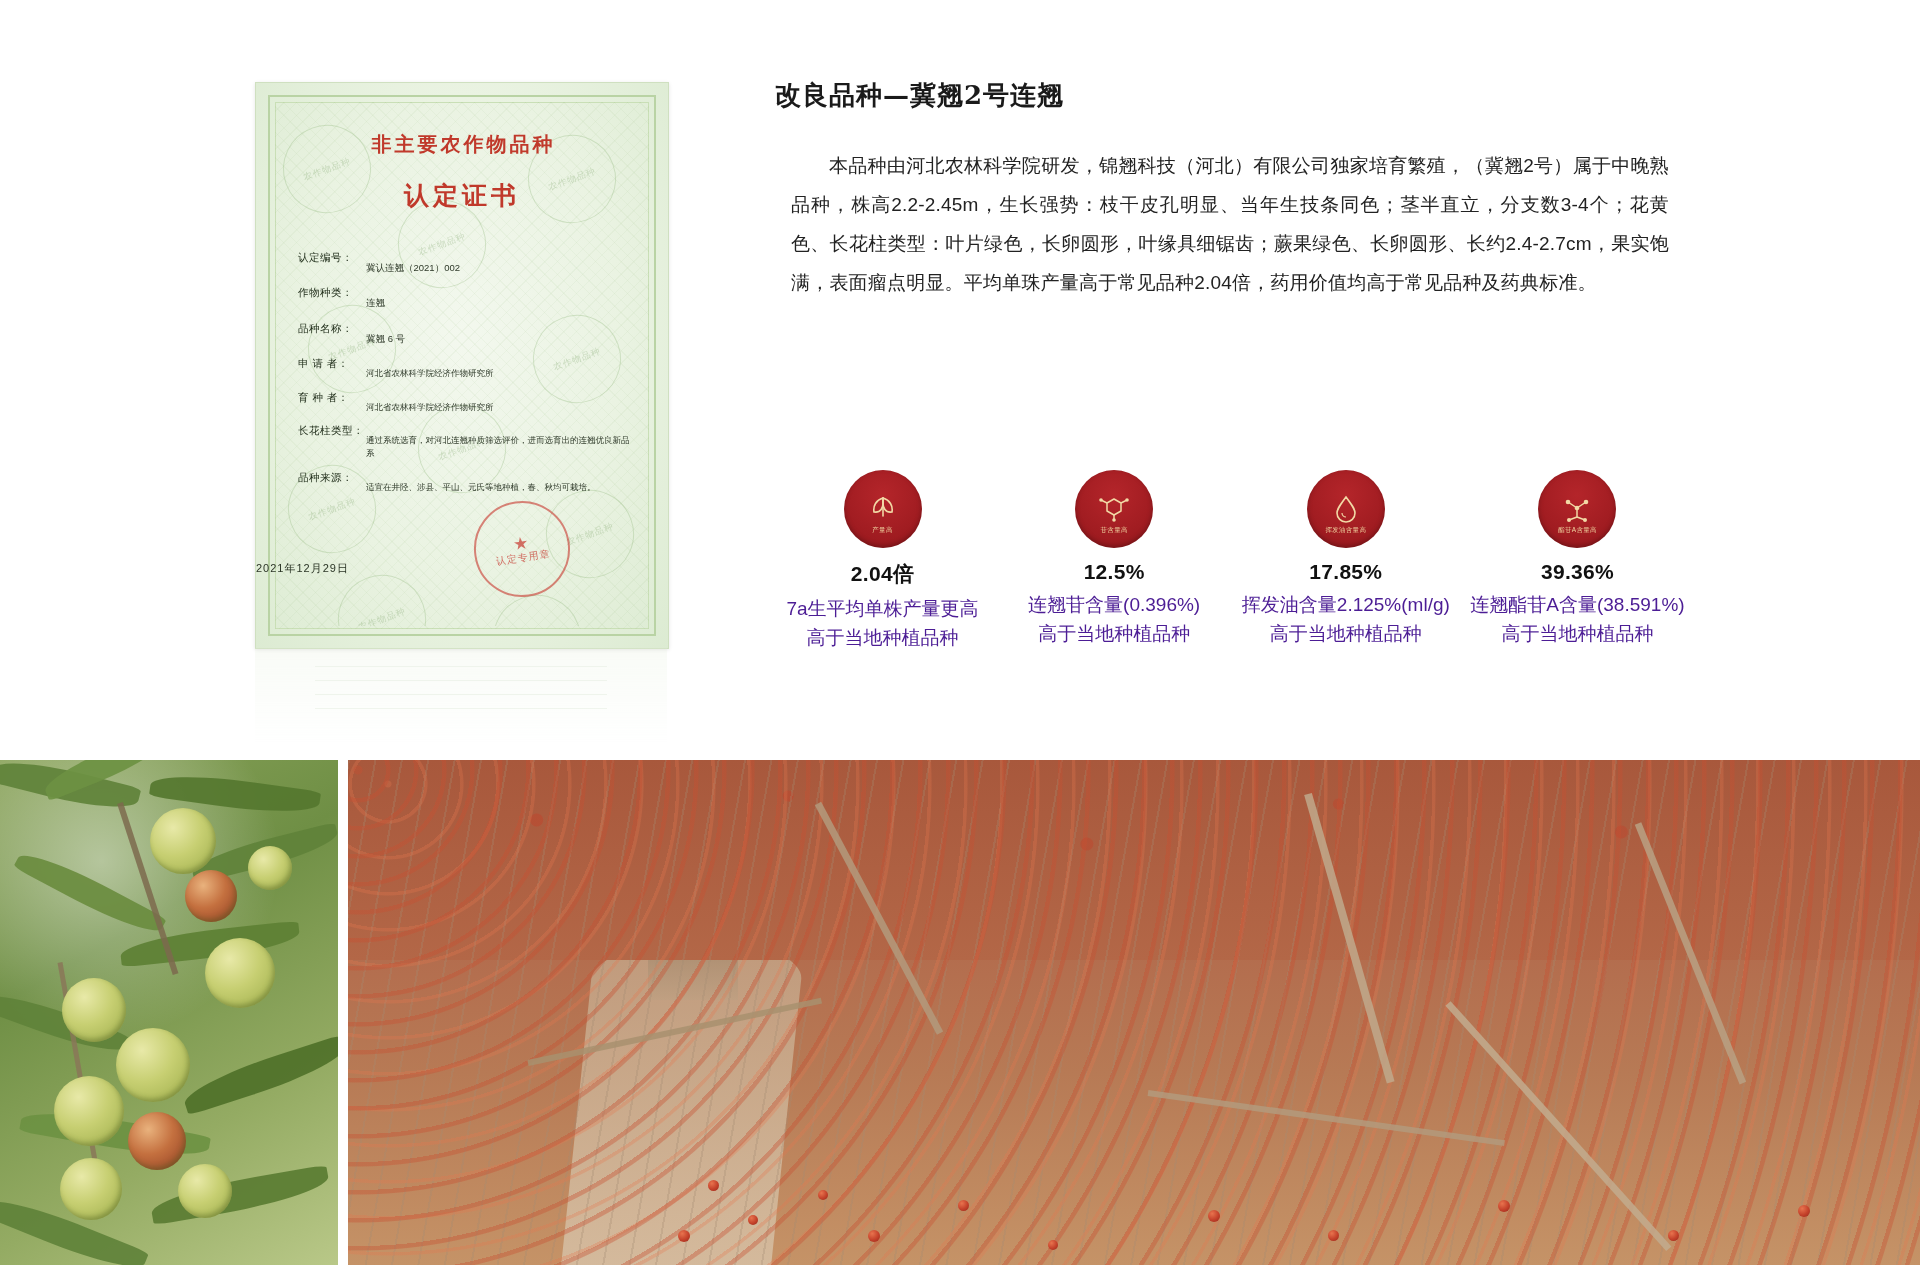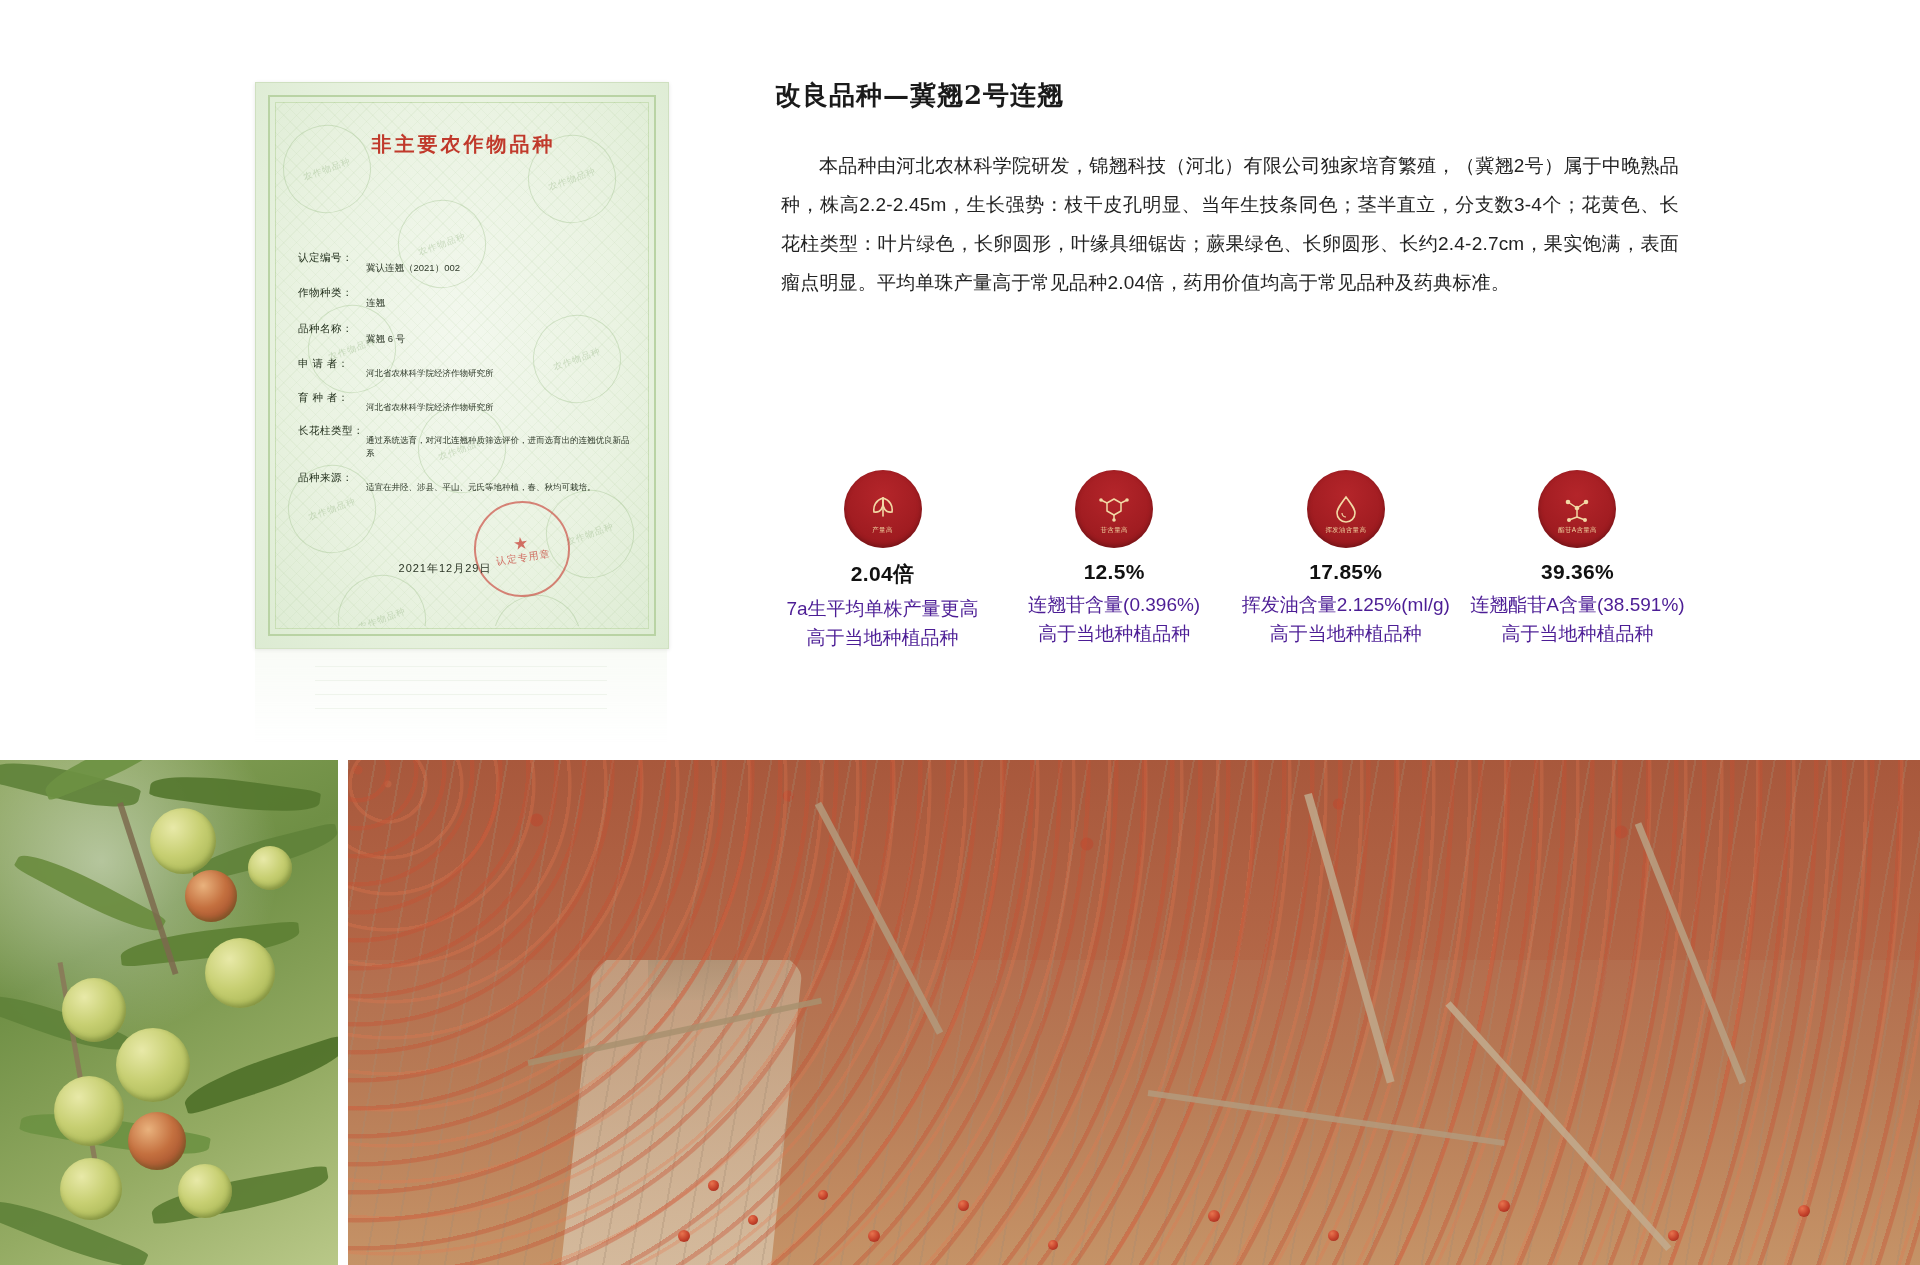--- a/index.html
+++ b/index.html
@@ -154,21 +154,21 @@
     letter-spacing: 1px;
   }
   .cert-seal .star {
     font-size: 17px;
     line-height: 1;
   }
   .cert-date {
     position: absolute;
     left: 0; right: 34px;
     bottom: 72px;
-    text-align: center;
+    text-align: left;
     font-size: 11px;
     color: #2b3526;
     letter-spacing: 1px;
     margin-top: 10px;
   }
   .cert-reflection {
     position: absolute;
     left: 255px;
     top: 648px;
     width: 412px;
@@ -199,21 +199,21 @@
     color: #1a1a1a;
     letter-spacing: 1px;
     margin: 0 0 34px 0;
   }
   .body-text {
     font-size: 19px;
     line-height: 2.05;
     color: #222;
     text-align: justify;
     text-indent: 2em;
-    margin: 6px;
+    margin: 16px;
     letter-spacing: 0.2px;
   }
 
   
   .stats {
     position: absolute;
     left: 775px;
     top: 470px;
     width: 910px;
     display: flex;
@@ -338,20 +338,21 @@
         <div class="wm" style="left:30px;  top:200px;">农作物品种</div>
         <div class="wm" style="left:255px; top:210px;">农作物品种</div>
         <div class="wm" style="left:10px;  top:360px;">农作物品种</div>
         <div class="wm" style="left:140px; top:300px;">农作物品种</div>
         <div class="wm" style="left:268px; top:385px;">农作物品种</div>
         <div class="wm" style="left:60px;  top:470px;">农作物品种</div>
         <div class="wm" style="left:215px; top:490px;">农作物品种</div>
       </div>
 
       <div class="cert-title">非主要农作物品种</div>
+      <div class="cert-title2">认定证书</div>
 
       <div class="cert-fields">
         <div class="cert-row">
           <div class="lbl">认定编号：</div>
           <div class="val">冀认连翘（2021）002</div>
         </div>
         <div class="cert-row">
           <div class="lbl">作物种类：</div>
           <div class="val">连翘</div>
         </div>

